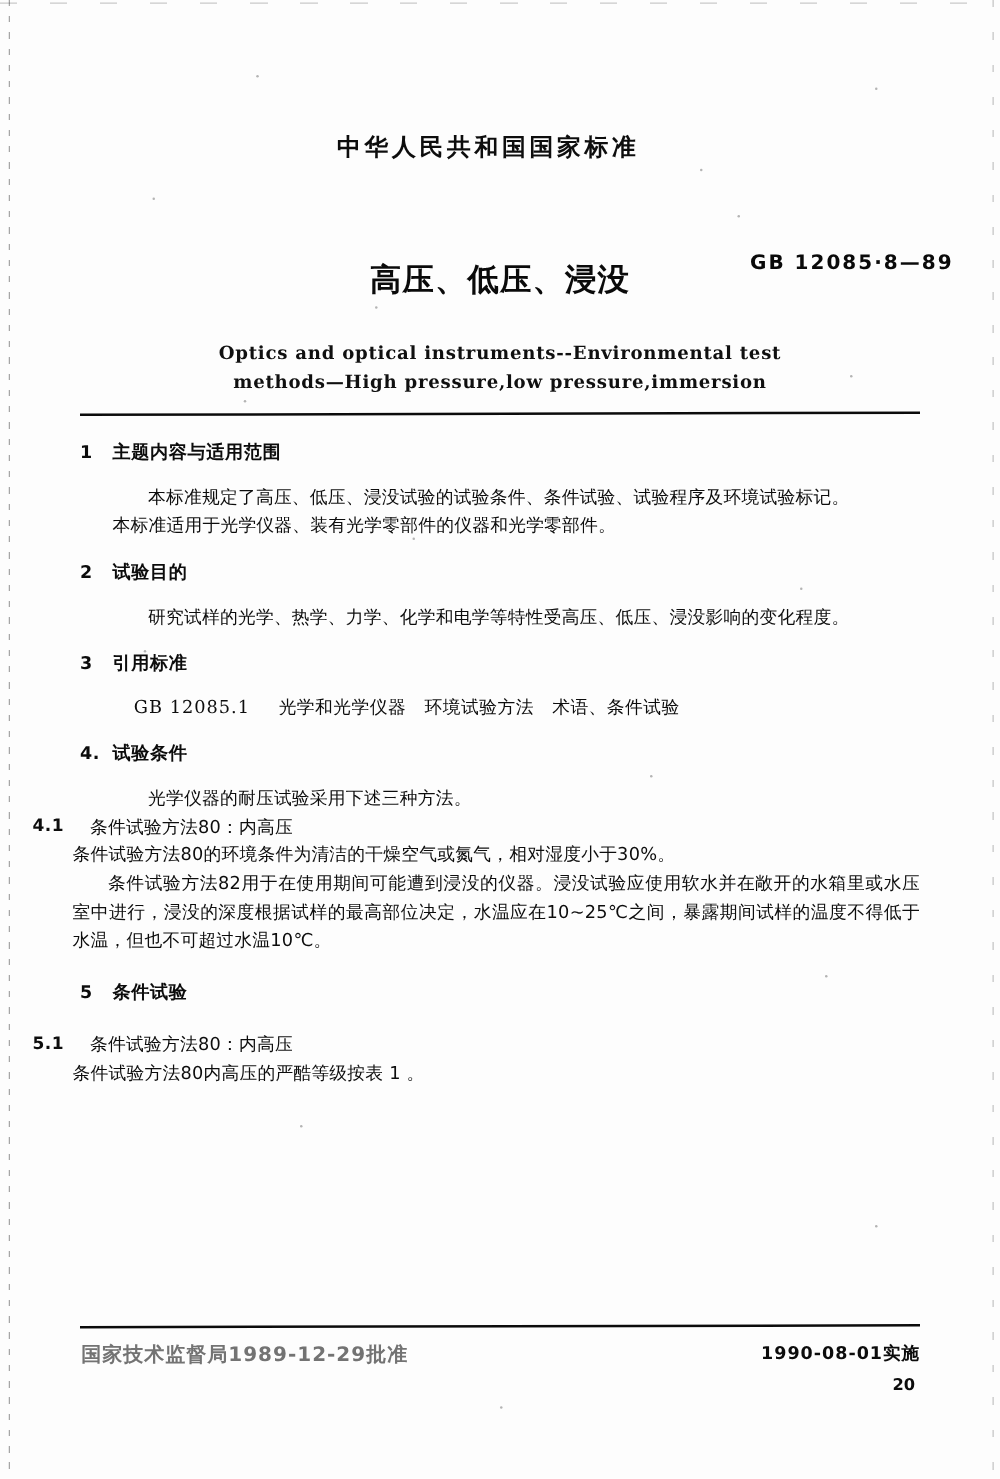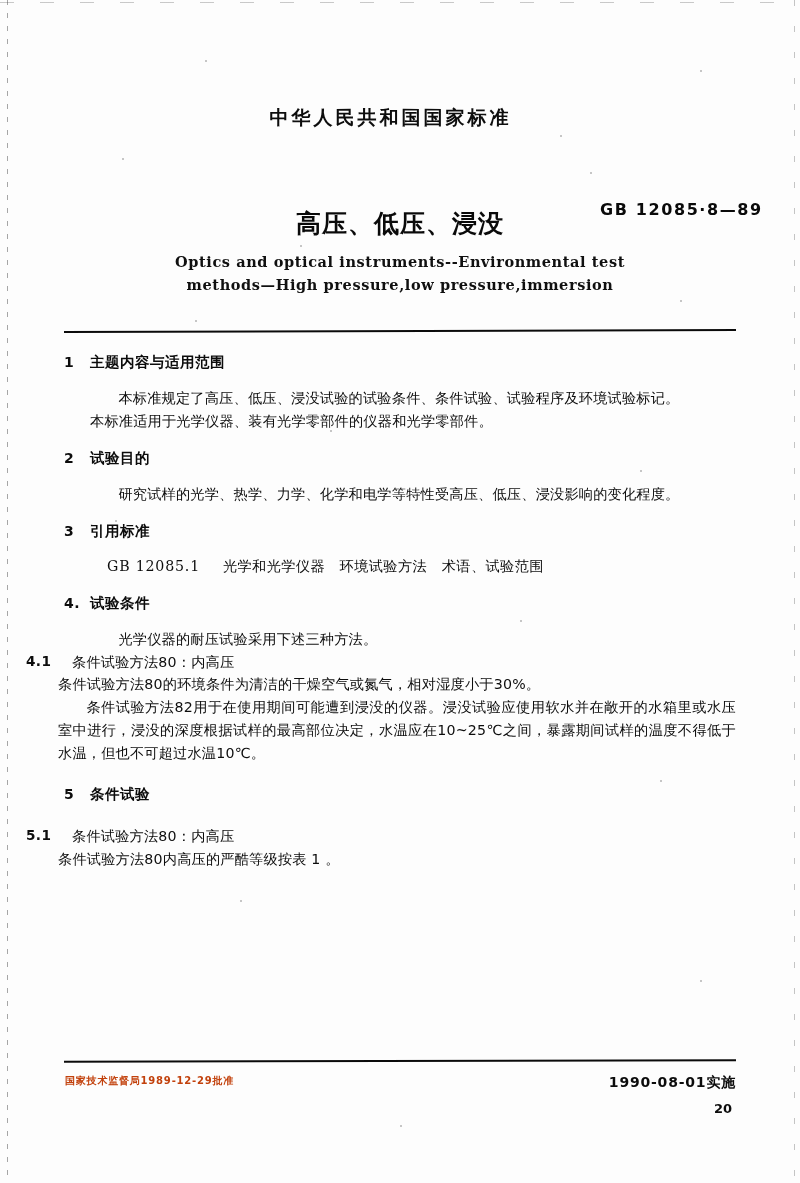--- a/index.html
+++ b/index.html
@@ -86,20 +86,21 @@
   .title-en {
     position: absolute;
     left: 0;
     width: 800px;
     text-align: center;
     font-family: "DejaVu Serif", "Liberation Serif", serif;
     font-size: 14.5px;
     font-weight: bold;
     letter-spacing: 0.6px;
     color: #101010;
+    margin-top: 21px;
   }
   .title-en-1 { top: 253px; }
   .title-en-2 { top: 276px; }
 
   
   .rule-top {
     position: absolute;
     left: 64px; top: 330px;
     width: 672px; height: 0;
     border-top: 2.4px solid #0b0b0b;
@@ -186,24 +187,24 @@
     font-weight: bold;
     font-size: 13.6px;
     letter-spacing: 0.4px;
   }
   .subsec-title { padding-left: 14px; display: inline-block; }
 
   
   .footer-left {
     position: absolute;
     left: 65px; top: 1074px;
-    font-size: 10px;
+    font-size: 16px;
     font-weight: bold;
     letter-spacing: 0.8px;
-    color: #c2410c;
+    color: #737373;
     white-space: nowrap;
   }
   .footer-right {
     position: absolute;
     right: 64px; top: 1074px;
     font-size: 14px;
     font-weight: bold;
     letter-spacing: 0.8px;
     color: #0c0c0c;
     white-space: nowrap;
@@ -288,21 +289,21 @@
     <div class="gap-md"></div>
 
     <div class="sec">
       <div class="sec-head">
         <span class="sec-num">3</span>
         <span class="htext">引用标准</span>
       </div>
       <div class="gap-sm"></div>
       <p class="refline">
         <span class="gbno">GB 12085.1</span>
-        <span style="display:inline-block;width:18px;"></span><span>光学和光学仪器　环境试验方法　术语、试验范围</span>
+        <span style="display:inline-block;width:18px;"></span><span>光学和光学仪器　环境试验方法　术语、条件试验</span>
       </p>
     </div>
 
     <div class="gap-md"></div>
 
     <div class="sec">
       <div class="sec-head">
         <span class="sec-num">4.</span>
         <span class="htext">试验条件</span>
       </div>

